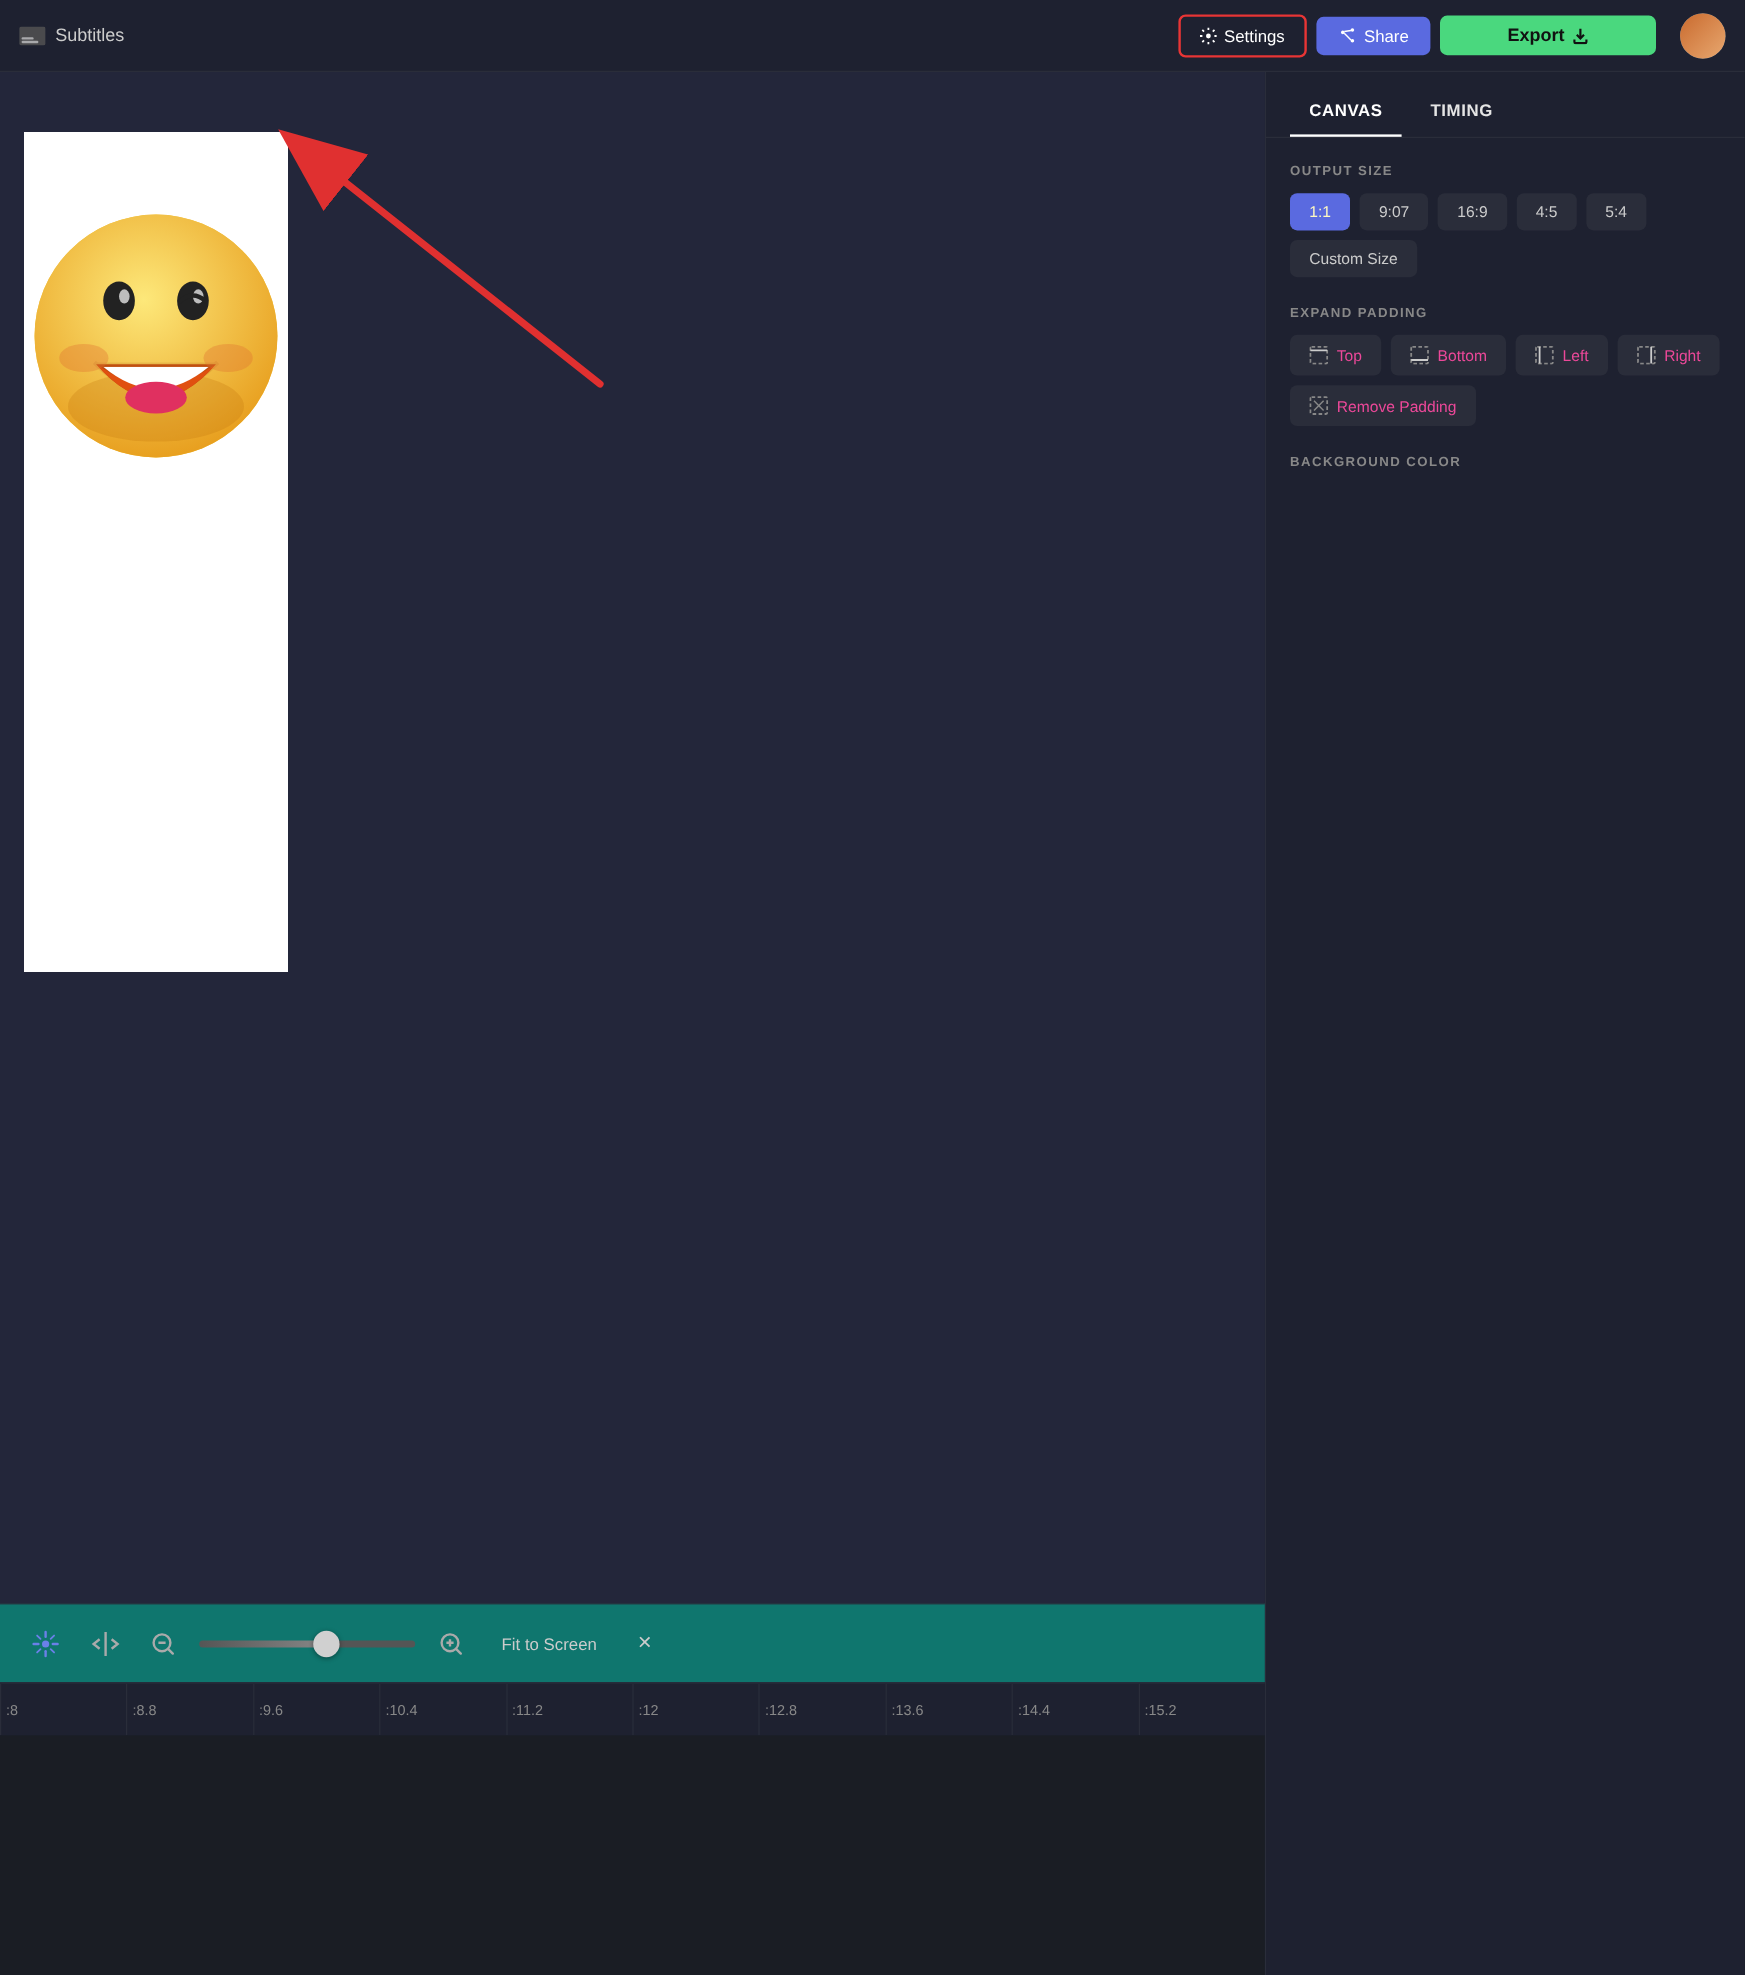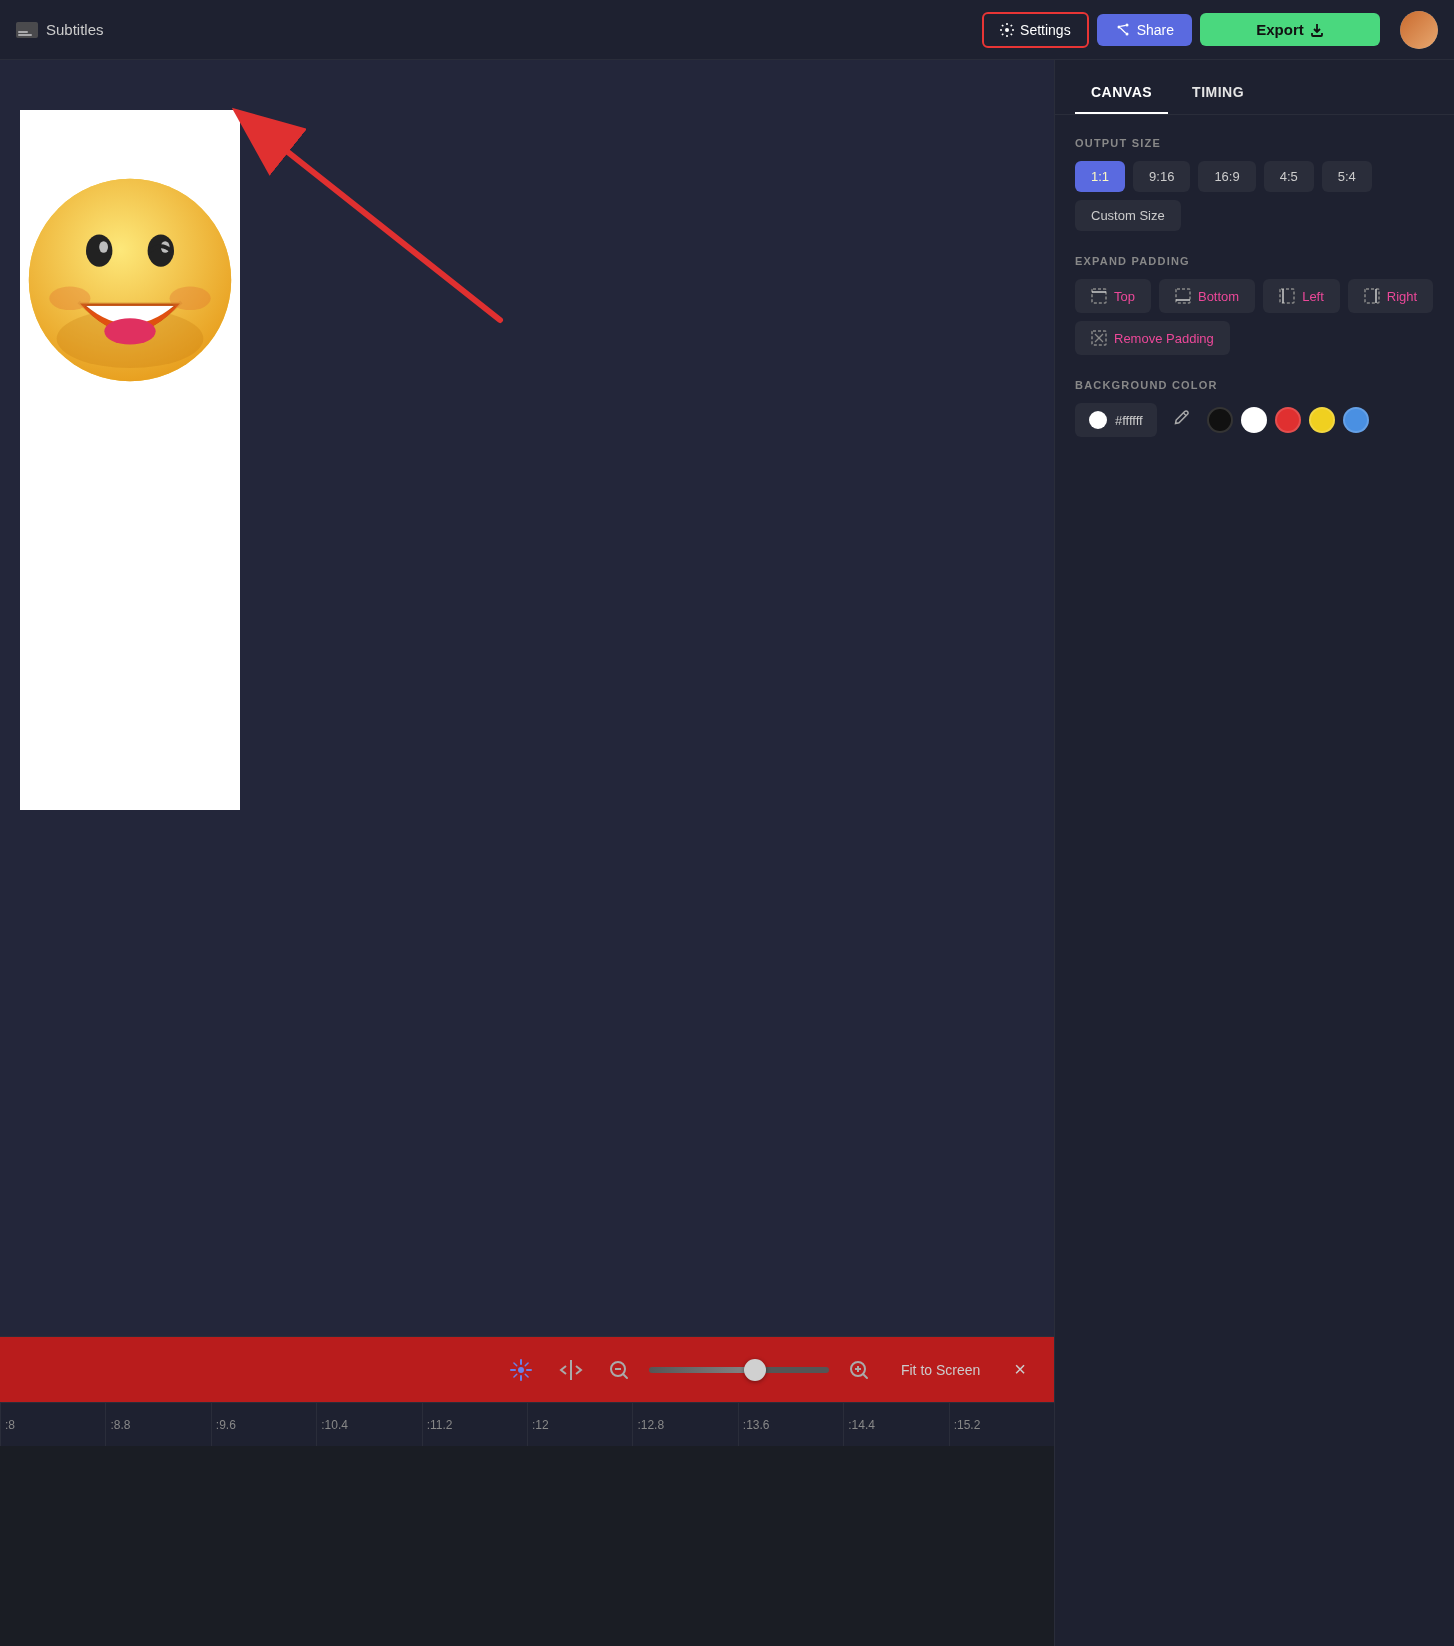--- a/index.html
+++ b/index.html
@@ -129,26 +129,26 @@
       height: 700px;
       background: white;
       display: flex;
       align-items: flex-start;
       justify-content: flex-start;
       overflow: hidden;
     }
 
     
     .bottom-toolbar {
-      background: #b91c1c;
+      background: #0f766e;
       border-top: 1px solid #2a2d3a;
       height: 66px;
       display: flex;
       align-items: center;
-      justify-content: flex-end;
+      justify-content: flex-start;
       gap: 14px;
       padding: 0 20px;
     }
     .toolbar-icon-btn {
       background: transparent;
       border: none;
       color: #aaa;
       cursor: pointer;
       padding: 6px;
       border-radius: 4px;
@@ -564,21 +564,21 @@
         <span>TIMING</span>
       </div>
     </div>
 
     <div class="panel-content">
 
       <div>
         <div class="panel-section-label">OUTPUT SIZE</div>
         <div class="size-buttons">
           <button class="size-btn active">1:1</button>
-          <button class="size-btn">9:16</button>
+          <button class="size-btn">9:07</button>
           <button class="size-btn">16:9</button>
           <button class="size-btn">4:5</button>
           <button class="size-btn">5:4</button>
           <button class="size-btn-custom">
             <span>Custom Size</span>
           </button>
         </div>
       </div>
 
       <div>
@@ -618,38 +618,18 @@
               <line x1="4" y1="4" x2="12" y2="12" stroke="#888" stroke-width="1.2"></line>
               <line x1="12" y1="4" x2="4" y2="12" stroke="#888" stroke-width="1.2"></line>
             </svg>
             <span>Remove Padding</span>
           </button>
         </div>
       </div>
 
       <div>
         <div class="panel-section-label">BACKGROUND COLOR</div>
-        <div class="bg-color-row">
-          <button class="color-swatch-current">
-            <span class="color-dot" style="background:#ffffff;"></span>
-            <span>#ffffff</span>
-          </button>
-          <button class="eyedropper-btn">
-            
-            <svg width="18" height="18" viewBox="0 0 18 18" fill="none">
-              <path d="M14.5 2.5a2 2 0 010 2.83L6 13.83l-3.5.67.67-3.5L11.67 2.5a2 2 0 012.83 0z" stroke="#aaa" stroke-width="1.5" fill="none"></path>
-              <line x1="10.5" y1="4" x2="13" y2="6.5" stroke="#aaa" stroke-width="1.2"></line>
-            </svg>
-          </button>
-          <div class="preset-colors">
-            <button class="preset-color-btn" style="background:#111111;"></button>
-            <button class="preset-color-btn" style="background:#ffffff;"></button>
-            <button class="preset-color-btn" style="background:#e03030;"></button>
-            <button class="preset-color-btn" style="background:#f0d020;"></button>
-            <button class="preset-color-btn" style="background:#4a90e2;"></button>
-          </div>
-        </div>
       </div>
 
     </div>
   </div>
 
 </div>
 
 </body></html>

